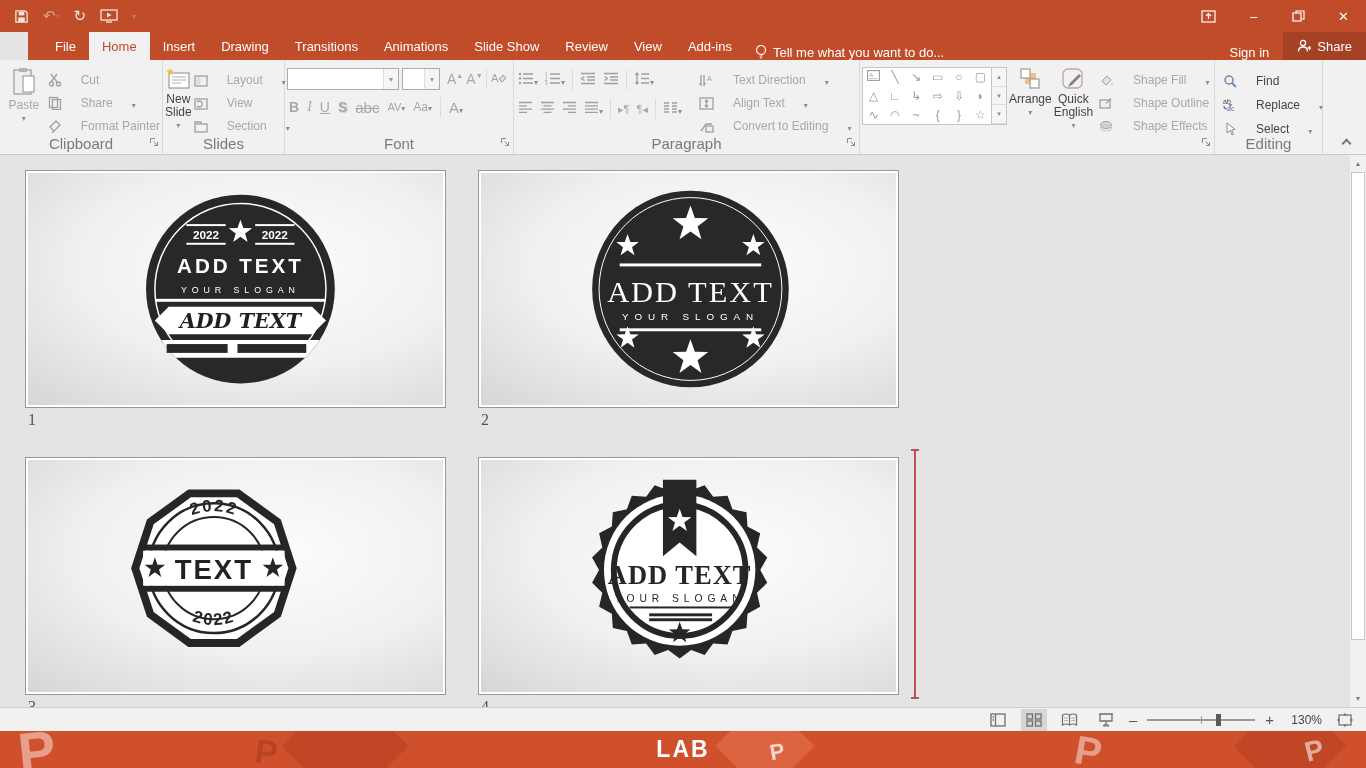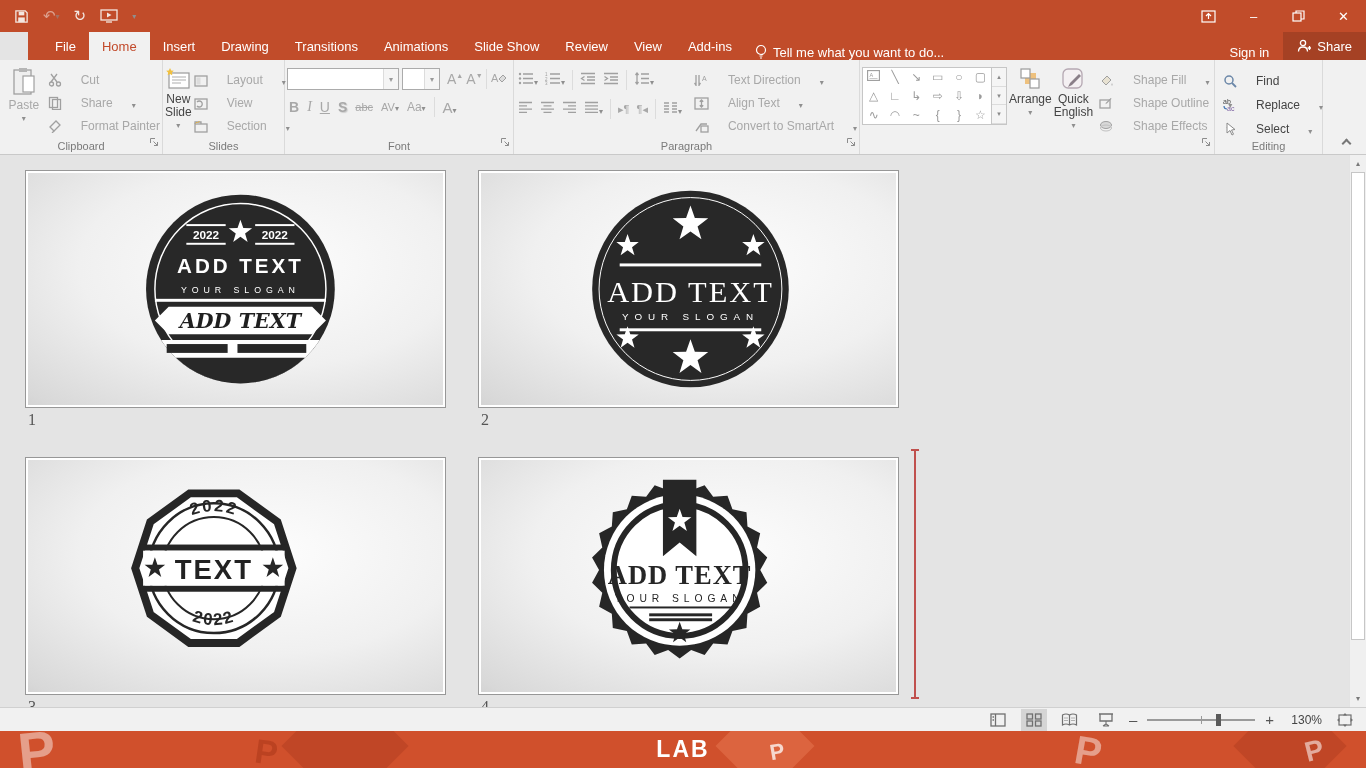--- a/index.html
+++ b/index.html
@@ -27,21 +27,21 @@
   .tab{ padding:0 13px; display:flex; align-items:center; font-size:13px; color:#fff; white-space:nowrap; }
   .tab.active{ background:#f1f1f1; color:#c24a2b; }
   .tellme{ display:flex; align-items:center; gap:6px; color:#fff; font-size:13px; padding:0 10px; }
   .acct{ margin-left:auto; display:flex; align-items:flex-end; height:28px; }
   .signin{ color:#fff; font-size:13px; padding:0 14px; }
   .share{ display:flex; align-items:center; gap:6px; background:rgba(0,0,0,.14); color:#fff; font-size:13px; padding:0 14px; height:28px; }
 
   
   .ribbon{ height:95px; background:var(--ribbon-bg); border-bottom:1px solid #c9c9c9; display:flex; position:relative; }
   .grp{ position:relative; border-right:1px solid #dadada; padding:3px 2px 16px 2px; display:flex; gap:2px; }
-  .grp-label{ position:absolute; bottom:2px; left:0; right:0; text-align:center; font-size:11px; color:var(--grp); }
+  .grp-label{ position:absolute; bottom:2px; left:0; right:0; text-align:center; font-size:15px; color:var(--grp); }
   .dlg{ position:absolute; bottom:3px; right:3px; }
   .bigbtn{ width:50px; display:flex; flex-direction:column; align-items:center; justify-content:flex-start; padding-top:4px; gap:2px; }
   .bigbtn .blabel{ font-size:12px; text-align:center; line-height:13px; }
   .dim{ color:var(--dis); }
   .en{ color:var(--en); }
   .smallcol{ display:flex; flex-direction:column; justify-content:flex-start; padding-top:4px; gap:3px; }
   .srow{ display:flex; align-items:flex-end; gap:19px; height:20px; font-size:12px; white-space:nowrap; }
   .car{ font-size:8px; color:#8f8f8f; }
 
   
@@ -289,21 +289,21 @@
               <text x="1" y="11" font-size="11" fill="#a8a8a8" font-family="Liberation Sans">A</text>
               <path d="M9 8 l4-4 3 3 -4 4 Z" fill="#dcdcdc" stroke="#a0a0a0" stroke-width="1"></path>
             </svg>
         </span>
       </div>
       <div class="fbtns">
         <span class="fl" style="font-weight:bold">B</span>
         <span class="fl" style="font-style:italic; font-family:'Liberation Serif',serif">I</span>
         <span class="fl" style="text-decoration:underline">U</span>
         <span class="fl" style="font-weight:bold; text-shadow:1px 1px 1px #ccc">S</span>
-        <span class="fl" style="font-size:11px; text-decoration:line-through">abc</span>
+        <span class="fl" style="font-size:15px; text-decoration:line-through">abc</span>
         <span class="fl" style="font-size:11px"><span>AV</span><span class="car">▾</span></span>
         <span class="fl" style="font-size:12px"><span>Aa</span><span class="car">▾</span></span>
         <span class="fsep"></span>
         <span class="fl" style="font-size:15px"><span>A</span><span class="car">▾</span></span>
       </div>
     </div>
     <span class="grp-label">Font</span>
     <span class="dlg"><svg width="10" height="10" viewBox="0 0 10 10">
           <path d="M1.5 1.5 H6 M1.5 1.5 V6" stroke="#8c8c8c" fill="none"></path>
           <path d="M4.5 4.5 L8.5 8.5 M8.5 5 v3.5 h-3.5" stroke="#8c8c8c" fill="none"></path>
@@ -377,21 +377,21 @@
             <path d="M7.5 3 v7 M5.8 4.8 L7.5 3 L9.2 4.8 M5.8 8.2 L7.5 10 L9.2 8.2" class="mi"></path>
           </svg>
         <span>Align Text</span>
         <span class="car">▾</span>
       </div>
       <div class="srow dim">
         <svg width="15" height="13" viewBox="0 0 15 13">
             <path d="M2 11 L7 4 h6" class="mi"></path>
             <rect x="7" y="6" width="7" height="6" fill="#efefef" class="mi"></rect>
           </svg>
-        <span>Convert to SmartArt</span>
+        <span>Convert to Editing</span>
         <span class="car">▾</span>
       </div>
     </div>
     <span class="grp-label">Paragraph</span>
     <span class="dlg"><svg width="10" height="10" viewBox="0 0 10 10">
           <path d="M1.5 1.5 H6 M1.5 1.5 V6" stroke="#8c8c8c" fill="none"></path>
           <path d="M4.5 4.5 L8.5 8.5 M8.5 5 v3.5 h-3.5" stroke="#8c8c8c" fill="none"></path>
         </svg></span>
   </div>
 

